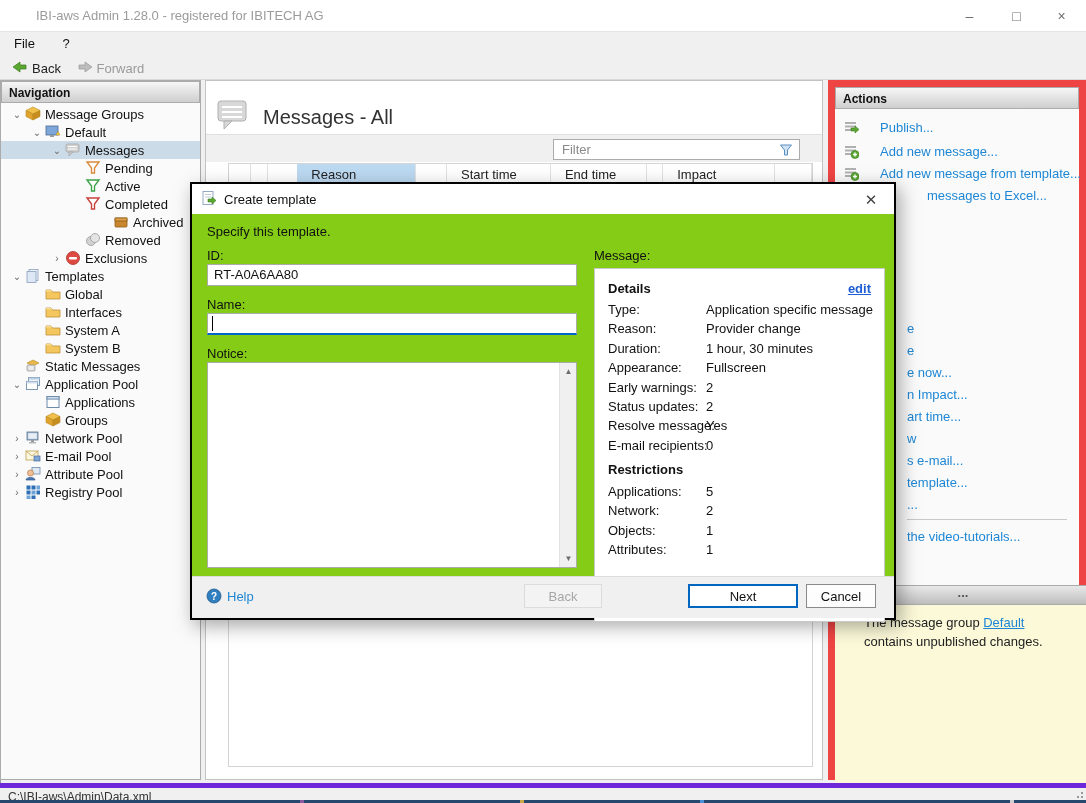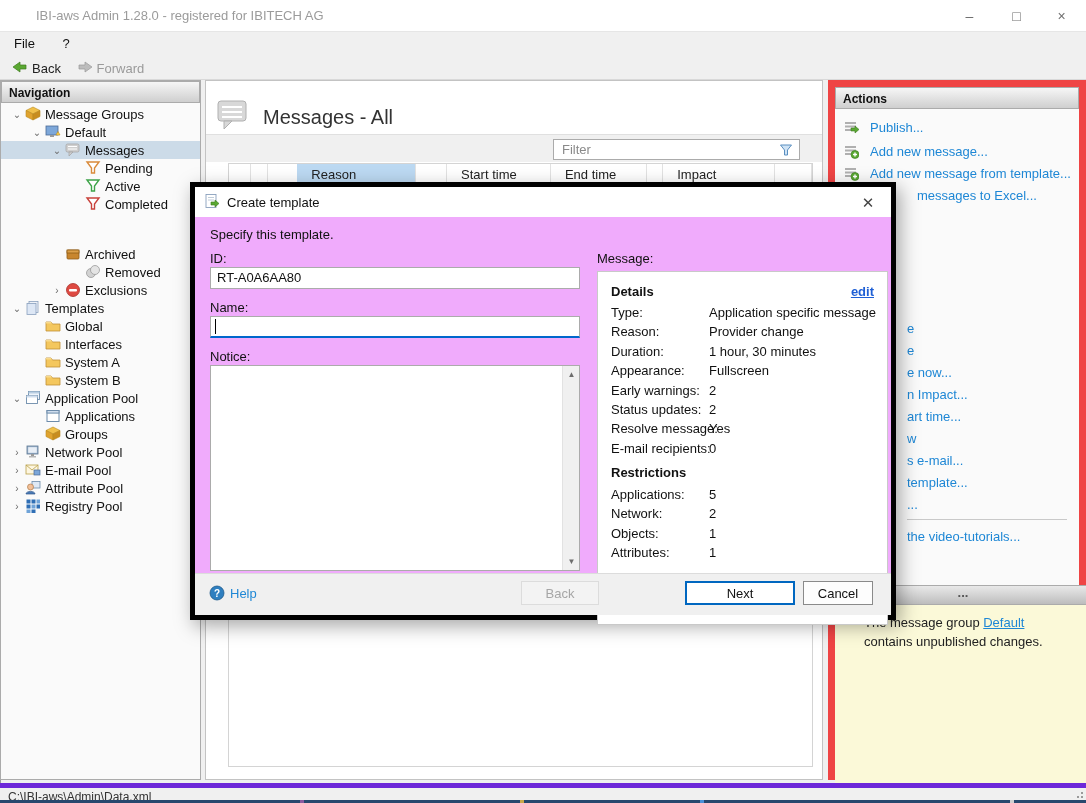--- a/index.html
+++ b/index.html
@@ -37,37 +37,37 @@
   .filter-row { position:absolute; left:0; top:53px; width:100%; height:28px; background:#f0f0f0; border-top:1px solid #e0e0e0; }
   .filter-box { position:absolute; right:22px; top:4px; width:247px; height:21px; background:#fff; border:1px solid #ababab; display:flex; align-items:center; }
   .filter-placeholder { flex:1; padding-left:8px; color:#8a8a8a; }
   .filter-funnel { margin-right:5px; }
   #msg-table { position:absolute; left:22px; top:82px; width:585px; height:604px; border:1px solid #d4d4d4; background:#fff; }
   .tbl-head { display:flex; height:22px; border-bottom:1px solid #d4d4d4; background:#fff; }
   .tbl-cell { border-right:1px solid #e2e2e2; font-size:13px; color:#222; padding:3px 0 0 14px; overflow:hidden; white-space:nowrap; }
   .tbl-cell.sorted { background:#bcd9f2;margin-left:29px; }
 
   #actions-panel { position:absolute; left:828px; top:80px; width:258px; height:700px; background:#fafafa; border:7px solid #ef4444; }
-  .action-item { position:absolute; left:8px; display:flex; align-items:center; gap:11px; color:#1e87d5; font-size:13px; white-space:nowrap;text-align:center; }
+  .action-item { position:absolute; left:8px; display:flex; align-items:center; gap:21px; color:#1e87d5; font-size:13px; white-space:nowrap;text-align:center; }
   .action-fragment { position:absolute; left:72px; color:#1e87d5; font-size:13px; white-space:nowrap; }
   .action-sep { position:absolute; left:72px; width:160px; border-top:1px solid #c9c9c9; }
   .splitter-bar { position:absolute; left:0; width:256px; height:20px; background:linear-gradient(#e9e9e9,#bdbdbd); border-top:1px solid #ababab; border-bottom:1px solid #ababab; text-align:center; color:#555; font-weight:bold; line-height:14px; }
   .note-panel { position:absolute; left:0; width:256px; background:#fbf9d8; }
   .note-text { position:absolute; left:29px; top:8px; width:212px; line-height:19px; color:#222; }
   .note-text a { color:#1e87d5; text-decoration:underline; }
 
   .statusbar { position:absolute; left:0; top:783px; width:1086px; height:17px; background:#f0f0f0; border-top:5px solid #6d28d9; }
   .status-path { position:absolute; left:8px; top:2px; color:#333; font-size:12px; }
   .grip { position:absolute; right:3px; top:4px; width:10px; height:10px; }
   .grip i { position:absolute; width:2px; height:2px; background:#9a9a9a; }
   .taskbar-sliver { position:absolute; left:0; top:800px; width:1086px; height:3px; background:#27486e; }
   .taskbar-sliver i { position:absolute; top:0; width:4px; height:3px; }
 
   
-  #dialog { position:absolute; left:190px; top:182px; width:706px; height:438px; background:#f0abfc; border:5px solid #000000; box-shadow:4px 6px 18px rgba(0,0,0,.35); z-index:10; }
+  #dialog { position:absolute; left:190px; top:182px; width:706px; height:438px; background:#84cc16; border:2px solid #000000; box-shadow:4px 6px 18px rgba(0,0,0,.35); z-index:10; }
   .dlg-titlebar { position:absolute; left:0; top:0; width:100%; height:30px; background:#fff; }
   .dlg-title { position:absolute; left:32px; top:8px; font-size:13px; color:#111; }
   .dlg-icon { position:absolute; left:9px; top:6px; }
   .dlg-close { position:absolute; right:12px; top:5px; width:22px; height:22px; text-align:center; line-height:22px; color:#444; font-size:15px; }
   .dlg-subtitle { position:absolute; left:15px; top:40px; color:#111; }
   .fld-label { position:absolute; color:#111; }
   .txt-input { position:absolute; height:22px; background:#fff; border:1px solid #ababab; padding:2px 6px; font-size:13px; color:#111; }
   .txt-input.focused { border-bottom:2px solid #0066cc; }
   .caret { position:absolute; left:4px; top:2px; width:1px; height:15px; background:#000; }
   .notice-box { position:absolute; left:15px; top:178px; width:370px; height:206px; border:1px solid #ababab; background:#fff; }
@@ -178,21 +178,21 @@
         </div>
         <div class="tree-row" style="padding-left: 68px;">
           <span class="tree-chevron"></span>
           <span class="tree-icon icon">
             <svg width="16" height="16" viewBox="0 0 16 16" xmlns="http://www.w3.org/2000/svg">
               <path d="M2 2 L14 2 L9.5 8 L9.5 13 L6.5 13 L6.5 8 Z" fill="#fff" stroke="#c8413a" stroke-width="1.4"></path>
             </svg>
           </span>
           <span class="tree-label">Completed</span>
         </div>
-        <div class="tree-row" style="padding-left: 48px; margin-top: 32px;">
+        <div class="tree-row" style="padding-left: 96px;">
           <span class="tree-chevron"></span>
           <span class="tree-icon icon">
             <svg width="16" height="16" viewBox="0 0 16 16" xmlns="http://www.w3.org/2000/svg">
               <rect x="2" y="4" width="12" height="9" rx="1" fill="#c8862e" stroke="#8f5c16" stroke-width=".8"></rect>
               <rect x="2" y="4" width="12" height="3" fill="#dda04a" stroke="#8f5c16" stroke-width=".8"></rect>
             </svg>
           </span>
           <span class="tree-label">Archived</span>
         </div>
         <div class="tree-row" style="padding-left: 68px;">
@@ -257,20 +257,32 @@
         </div>
         <div class="tree-row" style="padding-left: 28px;">
           <span class="tree-chevron"></span>
           <span class="tree-icon icon">
             <svg width="16" height="16" viewBox="0 0 16 16" xmlns="http://www.w3.org/2000/svg">
               <path d="M1 4 L6 4 L7.5 6 L15 6 L15 13 L1 13 Z" fill="#f4c75e" stroke="#c09136" stroke-width=".8"></path>
               <path d="M1 4 L6 4 L7 5.5 L1 5.5 Z" fill="#f8da8c"></path>
             </svg>
           </span>
           <span class="tree-label">System B</span>
+        </div>
+        <div class="tree-row" style="padding-left: 8px;">
+          <span class="tree-chevron"></span>
+          <span class="tree-icon icon">
+            <svg width="16" height="16" viewBox="0 0 16 16" xmlns="http://www.w3.org/2000/svg">
+              <path d="M8 2 L14 5 L8 8 L2 5 Z" fill="#e8b84a" stroke="#b98a1e" stroke-width=".6"></path>
+              <rect x="2" y="7" width="8" height="6" rx="1" fill="#d8d8d8" stroke="#9a9a9a" stroke-width=".7"></rect>
+              <line x1="3.5" y1="9" x2="8.5" y2="9" stroke="#fff"></line>
+              <line x1="3.5" y1="11" x2="8.5" y2="11" stroke="#fff"></line>
+            </svg>
+          </span>
+          <span class="tree-label">Static Messages</span>
         </div>
         <div class="tree-row" style="padding-left: 8px;">
           <span class="tree-chevron">⌄</span>
           <span class="tree-icon icon">
             <svg width="16" height="16" viewBox="0 0 16 16" xmlns="http://www.w3.org/2000/svg">
               <rect x="3.5" y="1.5" width="11" height="8" fill="#eef4fb" stroke="#6d8cab" stroke-width=".9"></rect>
               <rect x="3.5" y="1.5" width="11" height="2" fill="#b8cde2"></rect>
               <rect x="1.5" y="5.5" width="11" height="8" fill="#fff" stroke="#6d8cab" stroke-width=".9"></rect>
               <rect x="1.5" y="5.5" width="11" height="2" fill="#cfdded"></rect>
             </svg>

